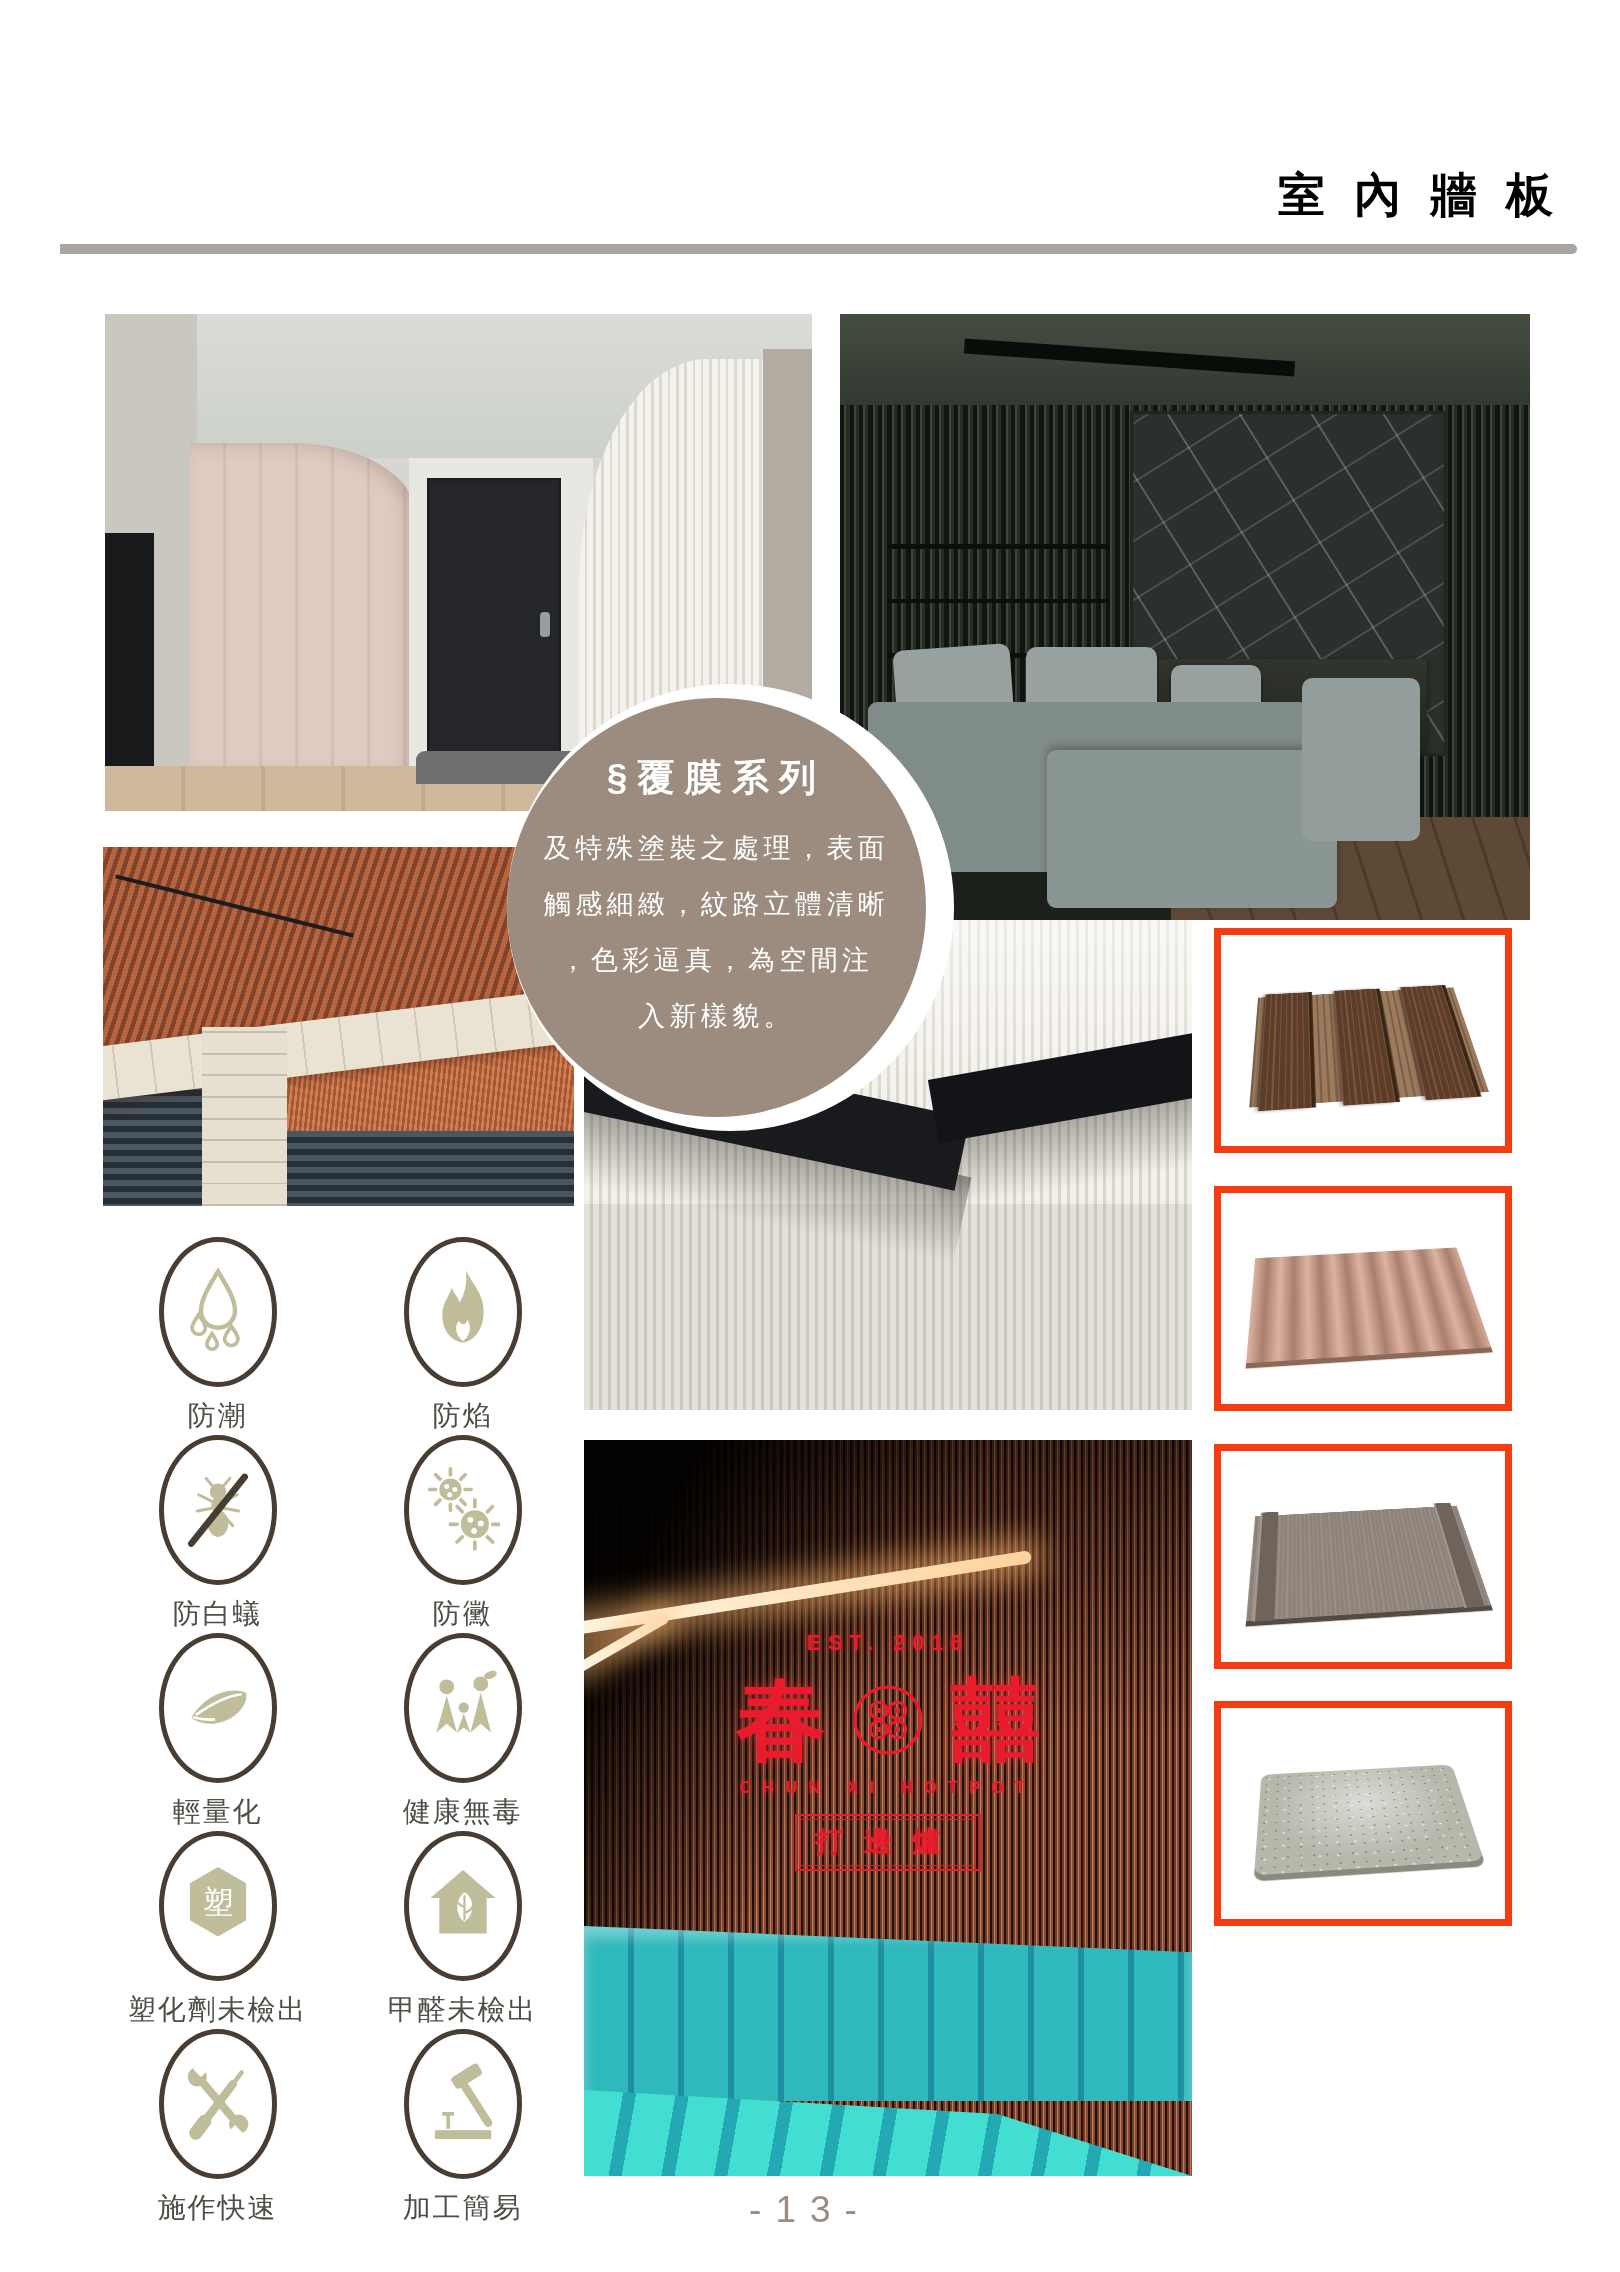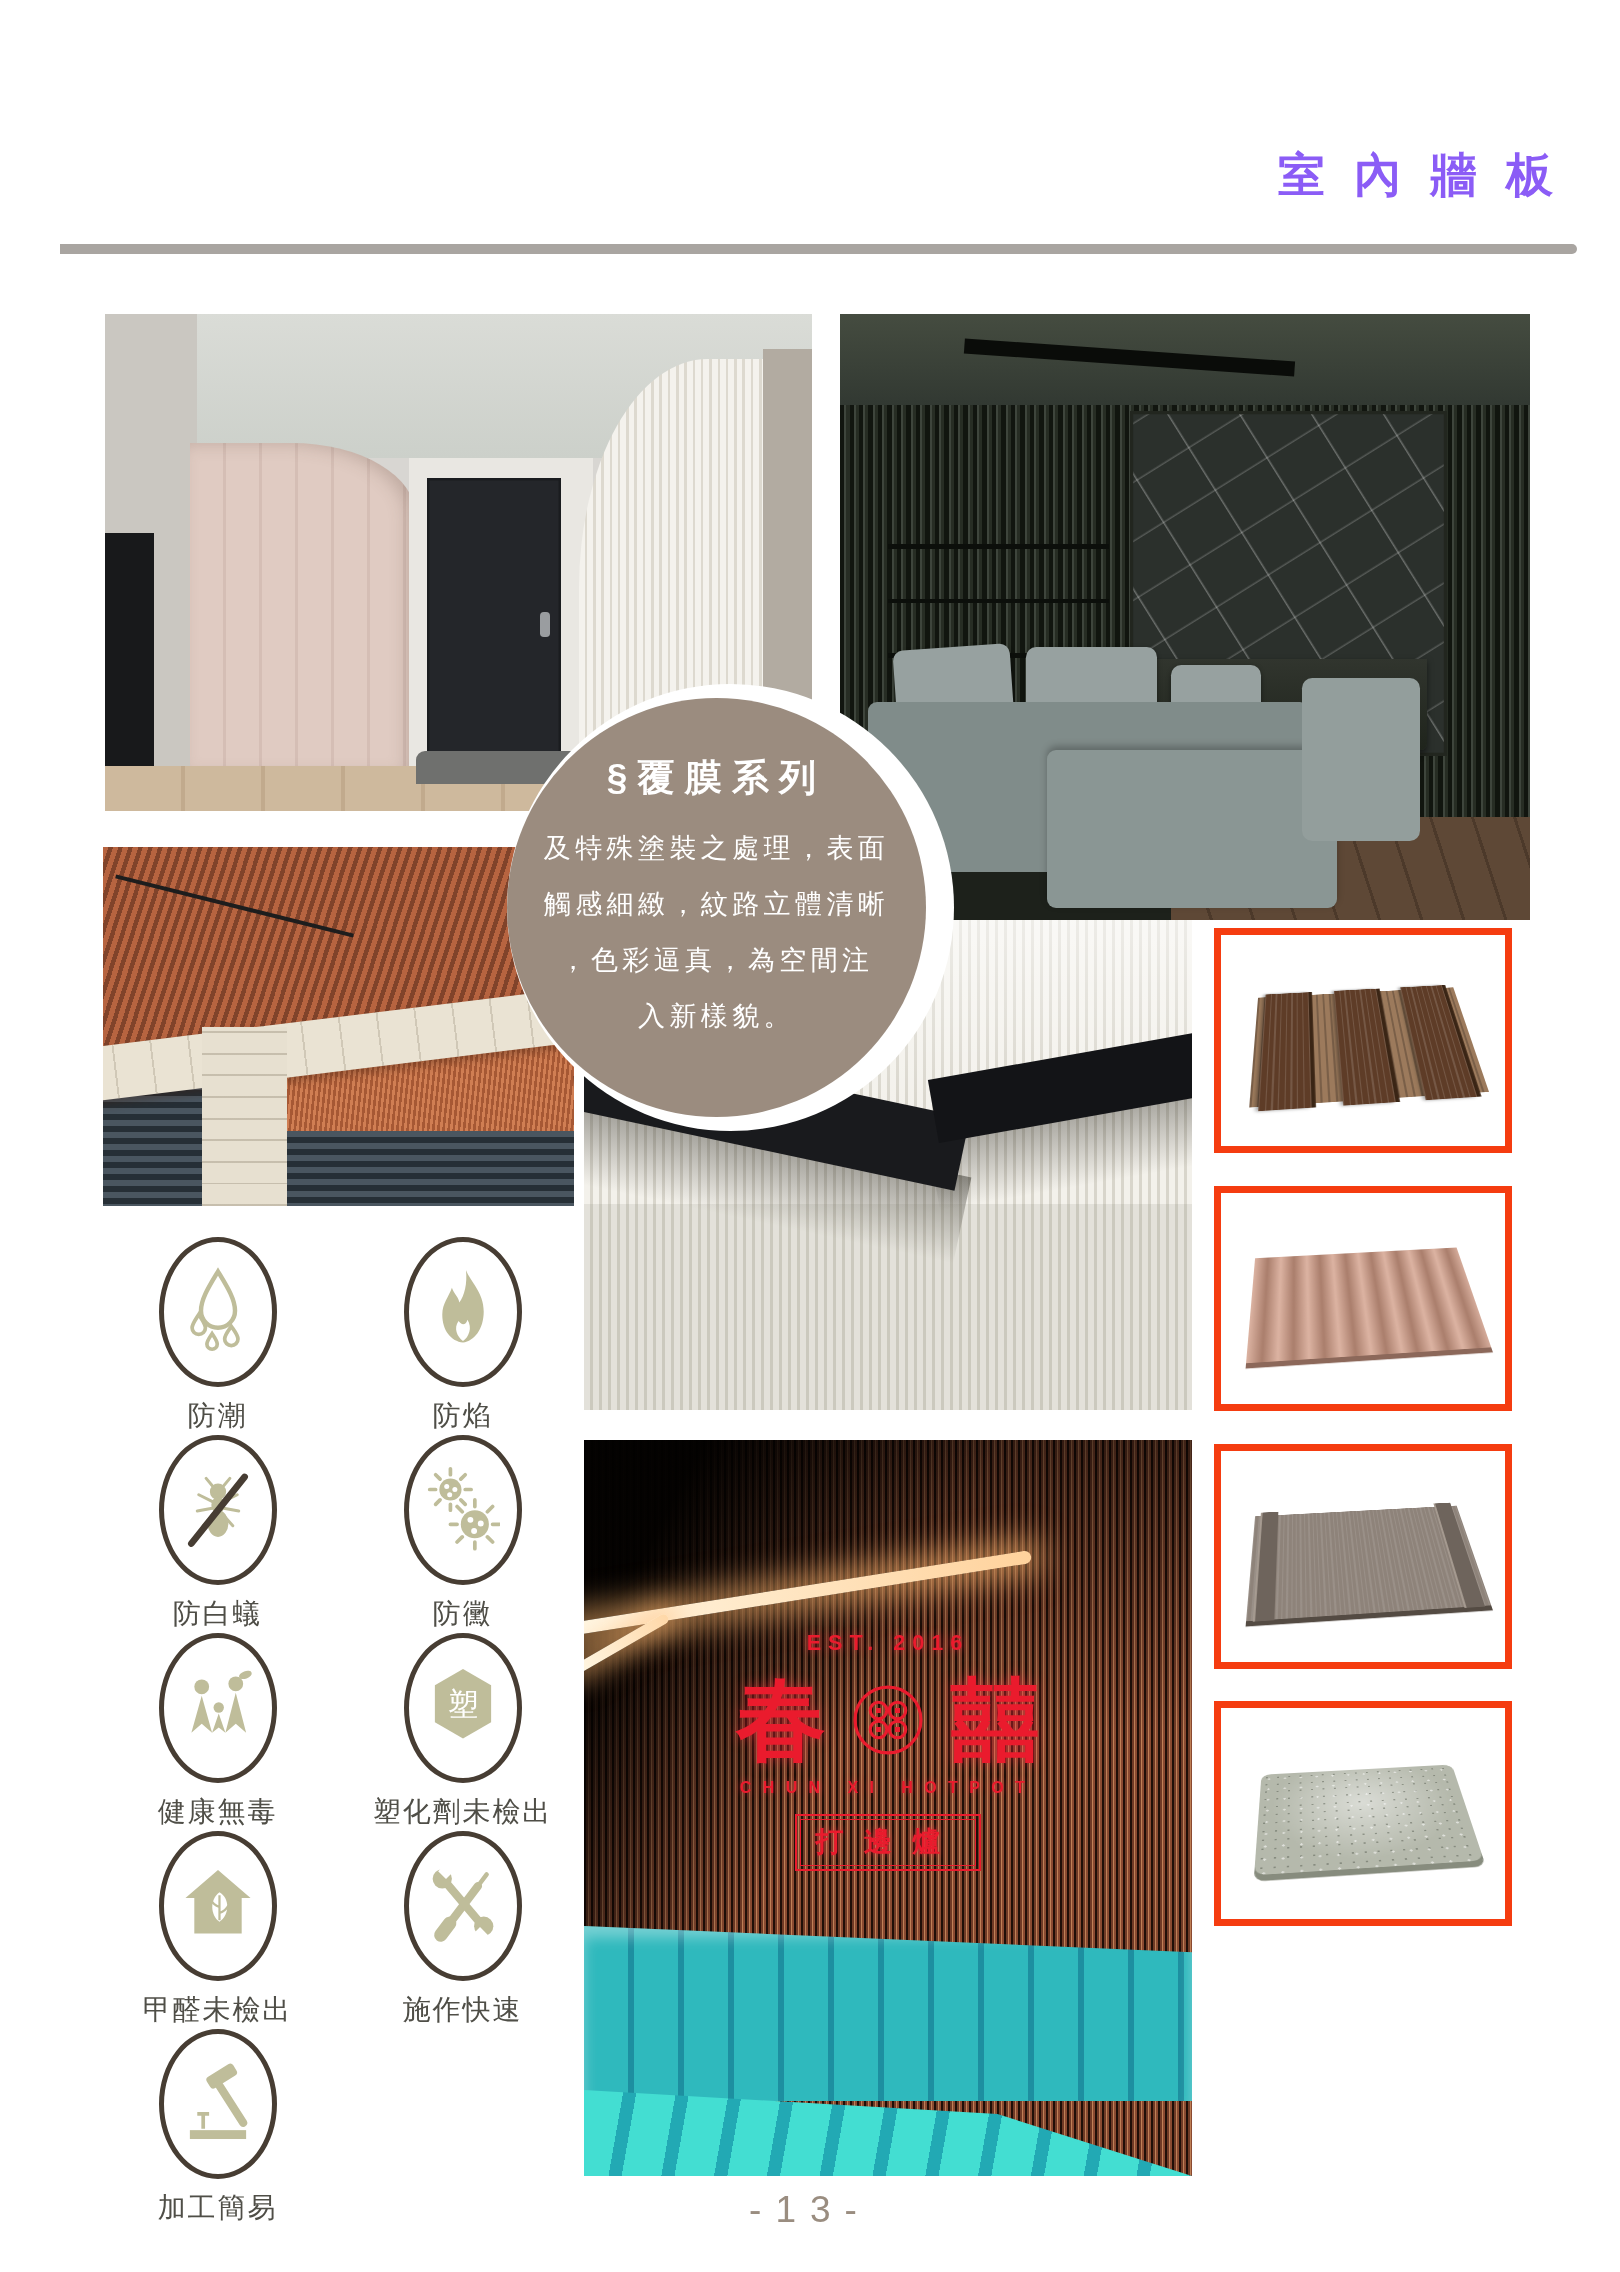--- a/index.html
+++ b/index.html
@@ -1,22 +1,22 @@
 <!DOCTYPE html>
 <html style="font-size:10.2px"><head>
 <meta charset="utf-8">
 <style>
   * { margin:0; padding:0; box-sizing:border-box; }
   html,body { background:#ffffff; }
   body { font-family:"Liberation Sans","DejaVu Sans",sans-serif; }
   .page { position:relative; width:1620px; height:2273px; background:#fff; overflow:hidden; }
 
   
-  .page-title { position:absolute; top:144px; right:38px; font-size:47px; font-weight:700;
-    letter-spacing:29px; color:#8b5cf6; white-space:nowrap; }
+  .page-title { position:absolute; top:164px; right:38px; font-size:47px; font-weight:700;
+    letter-spacing:29px; color:#000000; white-space:nowrap; }
   .title-rule { position:absolute; left:60px; top:244px; width:1517px; height:10.2px;
     background:#a9a5a1; border-radius:0 5.7px 5.7px 0; }
 
   
   .photo { position:absolute; overflow:hidden; background:#d8d6d2; }
   .photo > div { position:absolute; }
 
   
   .ph-entry { left:105px; top:314px; width:707px; height:497px; }
   .p1-ceiling { left:0; top:0; width:100%; height:29%; background:linear-gradient(180deg,#dadcd7,#ccd0ca); }
@@ -320,20 +320,30 @@
               </g>
             <circle cx="60" cy="74" r="4" fill="#fff"></circle>
               <circle cx="74" cy="79" r="4" fill="#fff"></circle>
               <circle cx="65" cy="89" r="4" fill="#fff"></circle>
           </g>
         </svg>
       </div>
       <div class="feat-label">防黴</div>
     </div>
 
+    <div class="feat">
+      <div class="ring">
+        <svg viewBox="0 0 100 120">
+          <path d="M14 74C28 48 62 30 88 40c4 20-22 42-48 42-11 0-20-3-26-8Z" fill="#bfbd9a"></path>
+          <path d="M20 70C40 56 62 44 82 42" stroke="#fff" stroke-width="3.5" fill="none"></path>
+          <path d="M16 73c10 3 20 4 30 3" stroke="#fff" stroke-width="3.5" fill="none"></path>
+        </svg>
+      </div>
+      <div class="feat-label">輕量化</div>
+    </div>
 
     <div class="feat">
       <div class="ring">
         <svg viewBox="0 0 100 120">
           <g fill="#bfbd9a">
             <circle cx="28" cy="32" r="10"></circle>
             <path d="M28 44 14 94l14-12 14 12Z"></path>
             <circle cx="74" cy="28" r="10"></circle>
             <path d="M74 40 60 94l14-12 14 12Z"></path>
             <ellipse cx="87" cy="16" rx="9" ry="5" transform="rotate(-20 87 16)"></ellipse>

